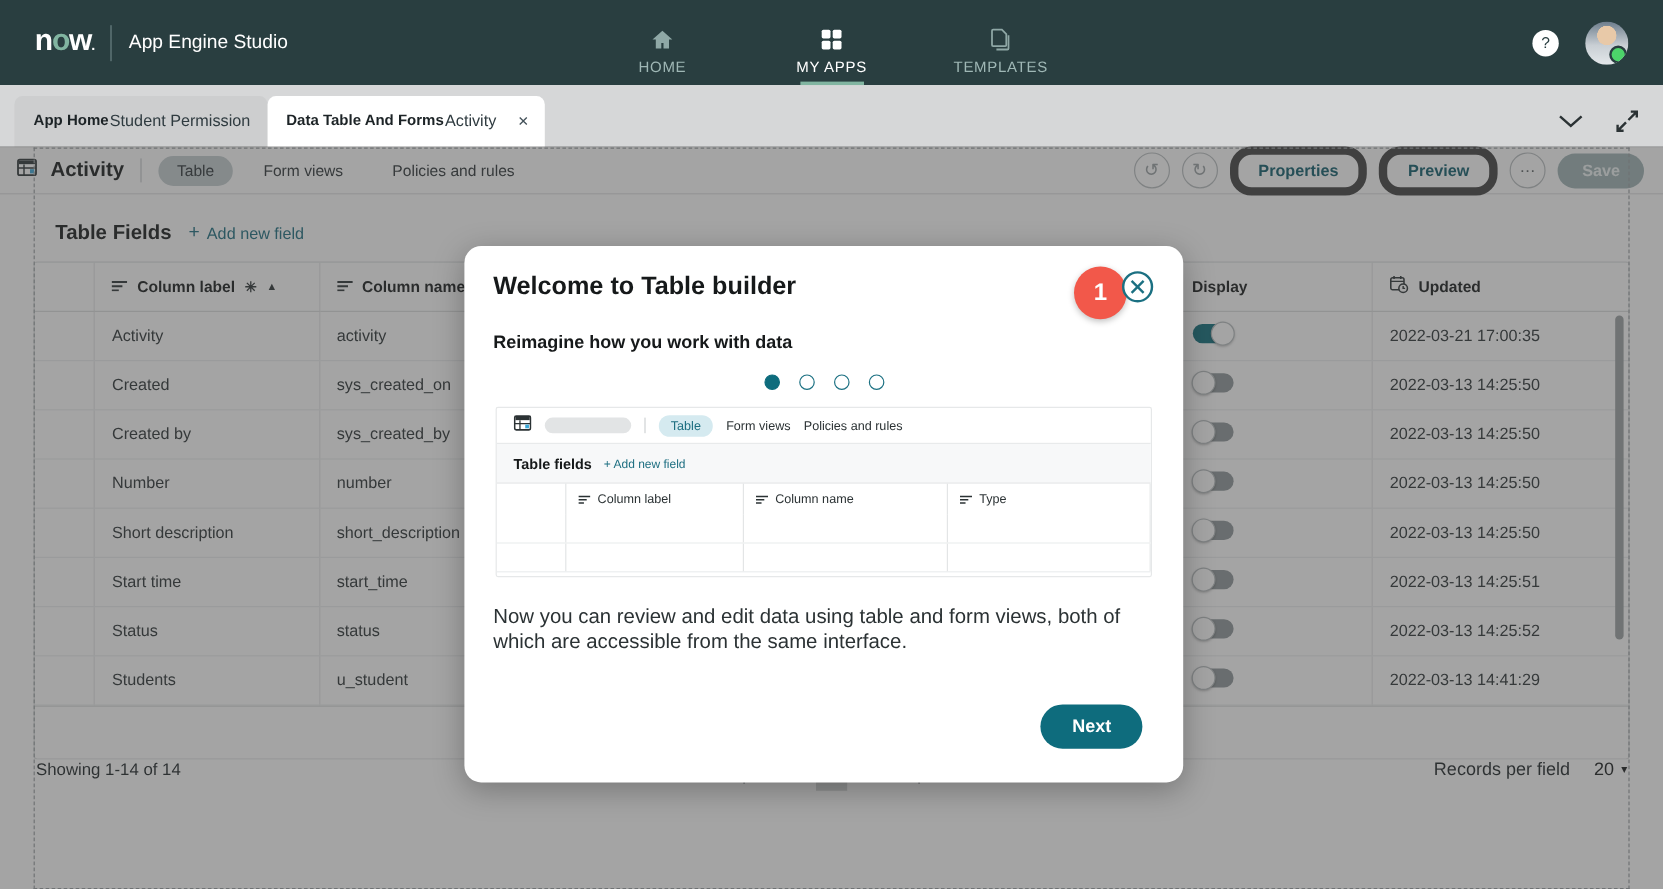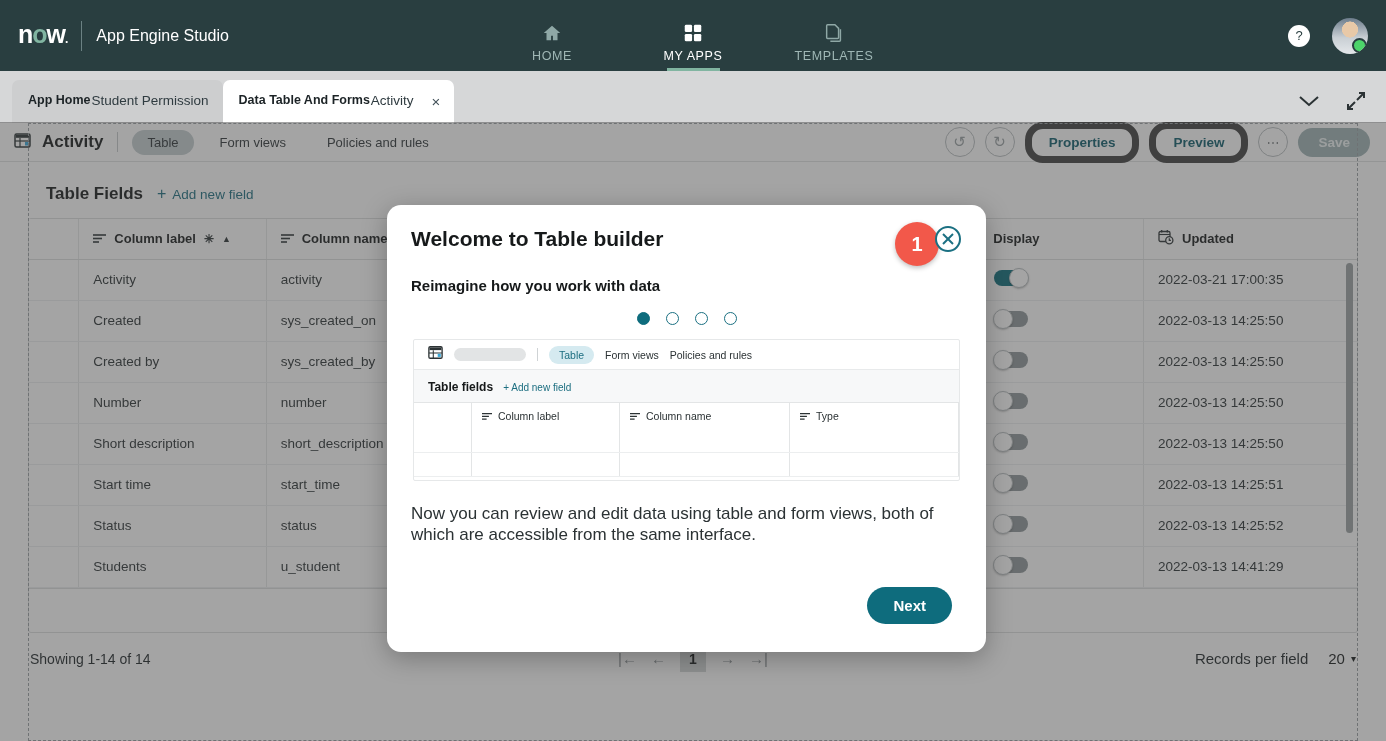--- a/index.html
+++ b/index.html
@@ -7,21 +7,21 @@
     width: 1386px; height: 741px;
     font-family: "Liberation Sans", sans-serif;
     overflow: hidden;
     background: #ffffff;
   }
   #app { position: relative; width: 1386px; height: 741px; }
 
   
   .topnav {
     height: 71px; background: #293e40; display: flex; align-items: center;
-    position: relative; padding: 0 18px;
+    position: relative; padding: 0 29px;
   }
   .brand { display: flex; align-items: center; gap: 14px; }
   .now-logo {
     font-size: 25px; font-weight: 700; color: #fff; letter-spacing: -1px;
     line-height: 1; position: relative; top: -1px;
   }
   .now-logo .o { color: #81b5a1; }
   .brand-sep { width: 1px; height: 30px; background: #6b8183; }
   .brand-title { color: #fff; font-size: 16px; font-weight: 400; }
 
@@ -178,21 +178,21 @@
   .vscroll {
     position: absolute; top: 44px; right: 4px; width: 7px; height: 370px;
     background: transparent;
   }
   .vscroll .thumb {
     width: 7px; height: 270px; border-radius: 4px; background: #9ba1a3;
   }
 
   
   .footer {
-    height: 52px; display: flex; align-items: center; padding: 0 30px;
+    height: 52px; display: flex; align-items: flex-start; padding: 0 30px;
     background: #fff; position: relative;
   }
   .showing { font-size: 14px; color: #1c2326; }
   .pager {
     position: absolute; left: 0; right: 0; display: flex; justify-content: center;
     align-items: center; gap: 14px; pointer-events: none;
   }
   .pager > * { pointer-events: auto; }
   .pgbtn { color: #8b9194; font-size: 15px; cursor: pointer; }
   .pgnum {

